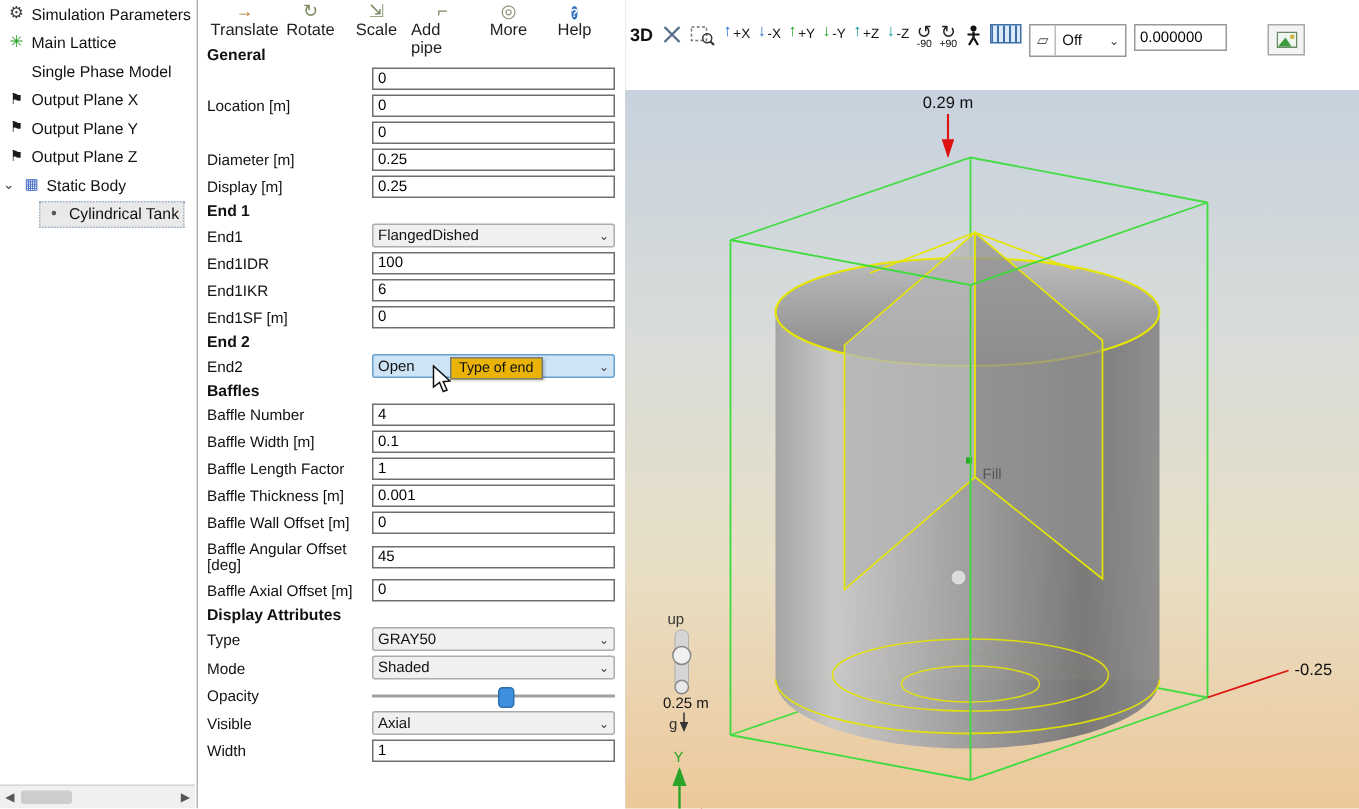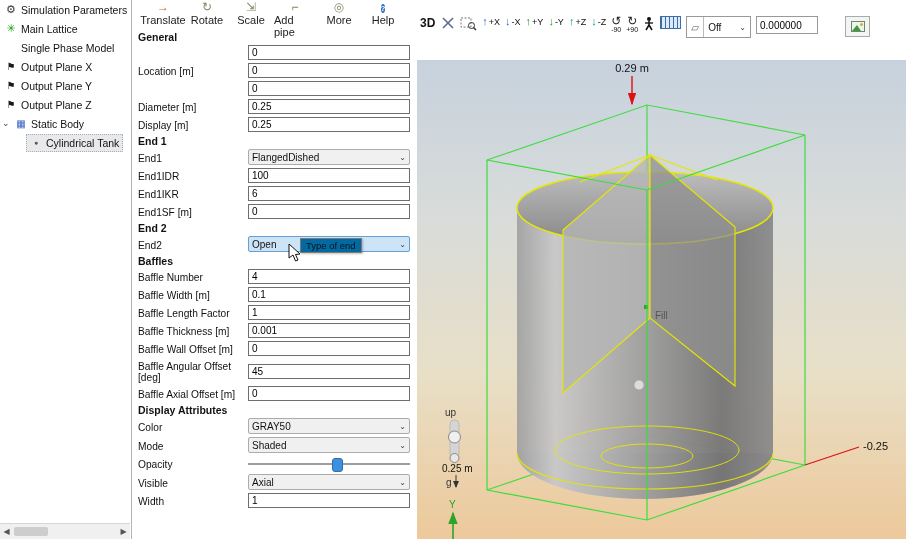--- a/index.html
+++ b/index.html
@@ -40,21 +40,21 @@
   .flbl{width:110px;font-size:10.2px;flex:none;padding-top:2px}
   input.txt{display:block;width:162px;height:15px;border:1px solid #6e6e6e;font:10px "Liberation Sans",sans-serif;padding:0 3px;margin:0;box-sizing:border-box;background:#fff}
   .stack input.txt{margin-bottom:3px}
   .stack input.txt:last-child{margin-bottom:0}
   .dd{width:162px;height:16px;box-sizing:border-box;background:#f0f0f0;border:1px solid #acacac;display:flex;align-items:center;justify-content:space-between;font-size:10px;padding:0 3px;border-radius:2px;cursor:default}
   .chev{font-size:8px;color:#444}
   .dd.focus{background:#cde4f7;border-color:#66a0d0}
   .track{position:relative;width:162px;height:15px}
   .track::before{content:"";position:absolute;left:0;right:0;top:7px;height:2px;background:#9f9f9f}
   .thumb{position:absolute;left:84px;top:2px;width:9px;height:12px;background:#3f8fdf;border:1px solid #2a6fb0;border-radius:3px}
-  .tooltip{position:absolute;left:168px;top:238px;background:#0369a1;border:1px solid #7a7a7a;font-size:9.5px;padding:1px 5px;box-shadow:1px 1px 2px rgba(0,0,0,.25);z-index:5;white-space:nowrap}
+  .tooltip{position:absolute;left:168px;top:238px;background:#eab308;border:1px solid #7a7a7a;font-size:9.5px;padding:1px 5px;box-shadow:1px 1px 2px rgba(0,0,0,.25);z-index:5;white-space:nowrap}
   .cursor{position:absolute;left:156px;top:243px;z-index:6}
 
   
   .viewport{position:absolute;left:417px;top:0;width:489px;height:539px}
   .vtoolbar{height:28px;background:#fff;display:flex;align-items:flex-start;gap:5px;padding:16px 3px;font-size:10px}
   .v3d{font-weight:bold;font-size:12px;margin-right:1px}
   .vbtn{display:flex;align-items:center;gap:1px;font-size:9px;cursor:default}
   .varr{font-size:11px;font-weight:bold;line-height:1}
   .c-x{color:#2b6fc4}.c-y{color:#28a128}.c-z{color:#0f9b9b}
   .rotbtn{display:flex;flex-direction:column;align-items:center;font-size:7px;line-height:7px;cursor:default}
@@ -221,21 +221,21 @@
       <label class="flbl">Baffle Angular Offset [deg]</label>
       <input class="txt" value="45" style="">
     </div>
     <div class="frow">
       <label class="flbl">Baffle Axial Offset [m]</label>
       <input class="txt" value="0" style="">
     </div>
 
     <div class="sech">Display Attributes</div>
     <div class="frow">
-      <label class="flbl">Color</label>
+      <label class="flbl">Type</label>
       <div class="dd">
         <span>GRAY50</span>
         <span class="chev">⌄</span>
       </div>
     </div>
     <div class="frow">
       <label class="flbl">Mode</label>
       <div class="dd">
         <span>Shaded</span>
         <span class="chev">⌄</span>

